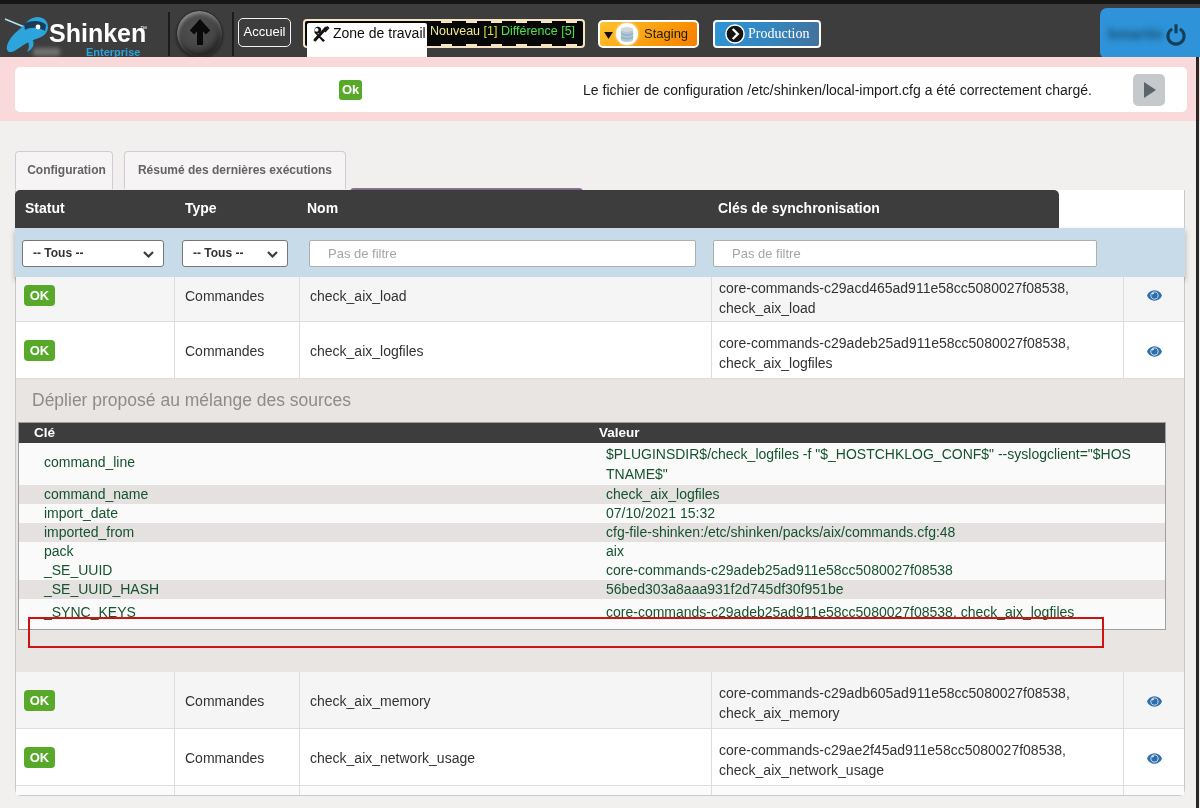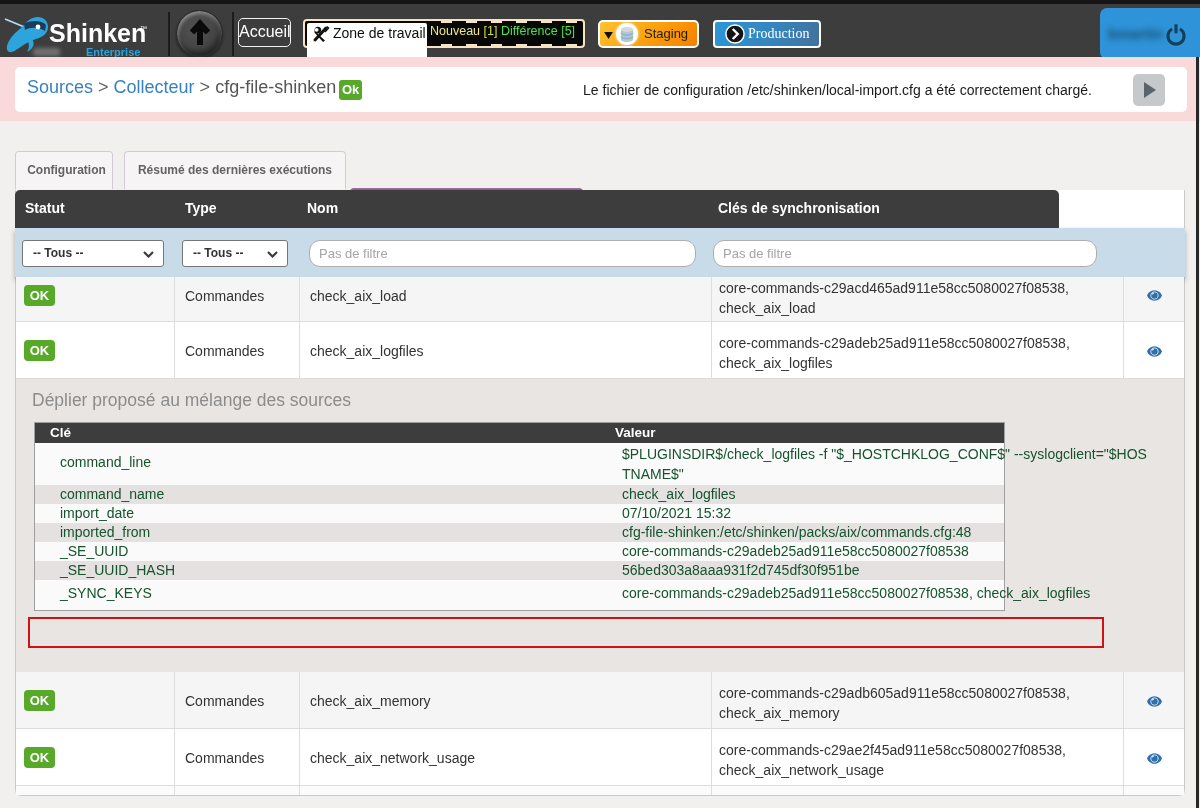--- a/index.html
+++ b/index.html
@@ -9,21 +9,21 @@
 .abs { position:absolute; }
 
 
 #topblack { top:0; left:0; width:1200px; height:4px; background:#151515; }
 #hdr { top:4px; left:0; width:1200px; height:53px; background:#3d3d3d; }
 .vsep { top:8px; width:2px; height:44px; background:#1c1c1c; }
 #circlebtn { top:6px; left:176px; width:47px; height:47px; border-radius:50%;
   background:radial-gradient(circle at 42% 38%, #525252 0%, #454545 50%, #333 80%, #2c2c2c 100%);
   border:1px solid #2a2a2a; box-shadow:inset 0 3px 4px rgba(255,255,255,.28), inset 2px 2px 3px rgba(255,255,255,.15), inset -2px -4px 5px rgba(0,0,0,.35), 0 2px 3px rgba(0,0,0,.45); }
 #accueil { top:14px; left:238px; width:53px; height:29px; border:1px solid #f2f2f2; border-radius:5px;
-  color:#fff; font-size:16px; line-height:26px; text-align:center; }
+  color:#fff; font-size:13px; line-height:26px; text-align:center; }
 #zone { top:15px; left:303px; width:282px; height:29px; background:#f6e3c2; border-radius:4px; }
 #zoneblack { position:absolute; top:2px; left:2px; width:278px; height:25px; background:#070707; border-radius:2px; }
 .zdash { position:absolute; left:124px; right:2px; height:2px; background:repeating-linear-gradient(90deg,transparent 0 14px,#f6e3c2 14px 25px); }
 #zonewhite { position:absolute; top:4px; left:4px; width:120px; height:36px; background:#fff; border-radius:2px; }
 #zonetext { position:absolute; top:0px; left:26px; color:#0d0d0d; font-size:14px; line-height:21px; white-space:nowrap; }
 #zonetags { position:absolute; top:0px; left:127px; font-size:12.5px; line-height:25px; white-space:nowrap; }
 #staging { top:16px; left:598px; width:101px; height:28px; border:2px solid #fff; border-radius:5px;
   background:linear-gradient(135deg,#fec32d 0%,#f99406 70%,#f67e00 100%); }
 #production { top:16px; left:713px; width:108px; height:28px; border:2px solid #fff; border-radius:4px;
   background:linear-gradient(105deg,#2c95d6 0%,#3585bd 55%,#43719c 100%); color:#fff; font-size:14px; }
@@ -52,39 +52,39 @@
 #otable { top:190px; left:15px; width:1170px; height:606px; background:#fff;
   border:1px solid #c9c9c9; border-top:none; border-radius:0 0 6px 6px; }
 #ohead { position:absolute; top:0; left:-1px; width:1044px; height:38px; background:#3d3d3d; border-radius:5px 5px 0 0;
   color:#fff; font-weight:bold; font-size:14px; }
 #ohead span { position:absolute; top:10px; }
 #filterrow { position:absolute; top:38px; left:-1px; width:1170px; height:49px; background:#c8dbe9;
   box-shadow:0 3px 5px rgba(80,80,80,.45); }
 .sel { position:absolute; top:12px; height:27px; background:#fff; border:1px solid #767676; border-radius:3px;
   font-size:12px; font-weight:bold; color:#333; line-height:25px; padding-left:10px; }
 .sel .car { position:absolute; right:9px; top:10px; width:11px; height:7px; }
-.finput { position:absolute; top:12px; height:27px; background:#fff; border:1px solid #aeaeae; border-radius:11px;
-  font-size:13px; color:#a5a5a5; line-height:25px; padding-left:9px; }
+.finput { position:absolute; top:12px; height:27px; background:#fff; border:1px solid #aeaeae; border-radius:2px;
+  font-size:13px; color:#a5a5a5; line-height:25px; padding-left:18px; }
 
 .orow { position:absolute; left:0; width:1168px; border-bottom:1px solid #ddd; }
 .orow .c1 { position:absolute; left:0; top:0; bottom:0; width:159px; border-right:1px solid #ddd; }
 .orow .c2 { position:absolute; left:159px; top:0; bottom:0; width:125px; border-right:1px solid #ddd; font-size:14px; color:#333; }
 .orow .c3 { position:absolute; left:284px; top:0; bottom:0; width:412px; border-right:1px solid #ddd; font-size:14px; color:#333; }
 .orow .c4 { position:absolute; left:696px; top:0; bottom:0; width:412px; border-right:1px solid #ddd; font-size:14px; color:#333; line-height:20px; }
 .orow .c5 { position:absolute; left:1108px; top:0; bottom:0; width:60px; }
 .okb { position:absolute; left:8px; width:31px; height:21px; background:#58a82a; border-radius:4px;
   color:#fff; font-weight:bold; font-size:13px; text-align:center; line-height:21px; }
 .ctext { position:absolute; left:10px; }
 .c4 .ctext { left:7px; }
 .eye { position:absolute; left:23px; width:15px; height:11px; }
 
 
 #detail { position:absolute; top:189px; left:0; width:1168px; height:293px; background:#e9e5e2; }
 #dtitle { position:absolute; top:11px; left:16px; font-size:17.5px; color:#8c8c8c; }
-#itable { position:absolute; top:43px; left:18px; width:971px; background:#fbfafa; border:1px solid #9f9f9f; }
+#itable { position:absolute; top:43px; left:2px; width:1148px; background:#fbfafa; border:1px solid #9f9f9f; }
 #ihead { height:20px; background:#3d3d3d; color:#fff; font-weight:bold; font-size:13.5px; }
 #ihead .k { position:absolute; left:15px; top:2px; }
 #ihead .v { position:absolute; left:580px; top:2px; }
 .irow { position:relative; width:100%; font-size:14px; color:#14532d; }
 .irow.g { background:#e4e1e0; }
 .irow .k { position:absolute; left:25px; top:0; }
 .irow .v { position:absolute; left:587px; top:0; width:540px; }
 #redbox { position:absolute; top:238px; left:12px; width:1076px; height:31px; border:2px solid #cd1313; }
 
 #scrollline { top:57px; left:1196px; width:3px; height:751px; background:#272727; }
@@ -154,21 +154,20 @@
     <div id="username">bmartin</div>
     <svg style="position:absolute;top:15px;left:64px" width="24" height="24" viewBox="0 0 28 28">
       <path d="M9.5 7 A9.4 9.4 0 1 0 18.5 7" stroke="#153f58" stroke-width="3.6" fill="none"></path>
       <rect x="12.2" y="1.5" width="3.6" height="10.5" fill="#153f58"></rect>
     </svg>
   </div>
 </div>
 
 <div id="pink" class="abs"></div>
 <div id="whitebar" class="abs">
-  <div id="crumbs"><a>Sources</a> &gt; <a>Collecteur</a> &gt; <span style="color:#555">cfg-file-shinken</span></div>
   <div id="okbadge">Ok</div>
   <div id="loadmsg">Le fichier de configuration /etc/shinken/local-import.cfg a été correctement chargé.</div>
   <div id="playbtn">
         <div class="tri"></div>
       </div>
 </div>
 
 <div class="tab abs" style="left:15px;width:98px;text-indent:5px;">Configuration</div>
 <div class="tab abs" style="left:124px;width:222px;">Résumé des dernières exécutions</div>
 <div class="tab abs" id="tab3" style="left:350px;width:233px;">Détail de la dernière exécution [536]</div>
@@ -253,20 +252,24 @@
           </div>
       <div class="irow" style="height:19px;line-height:19px;">
             <span class="k">import_date</span>
             <span class="v">07/10/2021 15:32</span>
           </div>
       <div class="irow g" style="height:19px;line-height:19px;">
             <span class="k">imported_from</span>
             <span class="v">cfg-file-shinken:/etc/shinken/packs/aix/commands.cfg:48</span>
           </div>
       <div class="irow" style="height:19px;line-height:19px;">
+            <span class="k">pack</span>
+            <span class="v">aix</span>
+          </div>
+      <div class="irow" style="height:19px;line-height:19px;">
             <span class="k">_SE_UUID</span>
             <span class="v">core-commands-c29adeb25ad911e58cc5080027f08538</span>
           </div>
       <div class="irow g" style="height:19px;line-height:19px;">
             <span class="k">_SE_UUID_HASH</span>
             <span class="v">56bed303a8aaa931f2d745df30f951be</span>
           </div>
       <div class="irow" style="height:30px;line-height:26px;">
             <span class="k">_SYNC_KEYS</span>
             <span class="v">core-commands-c29adeb25ad911e58cc5080027f08538, check_aix_logfiles</span>

